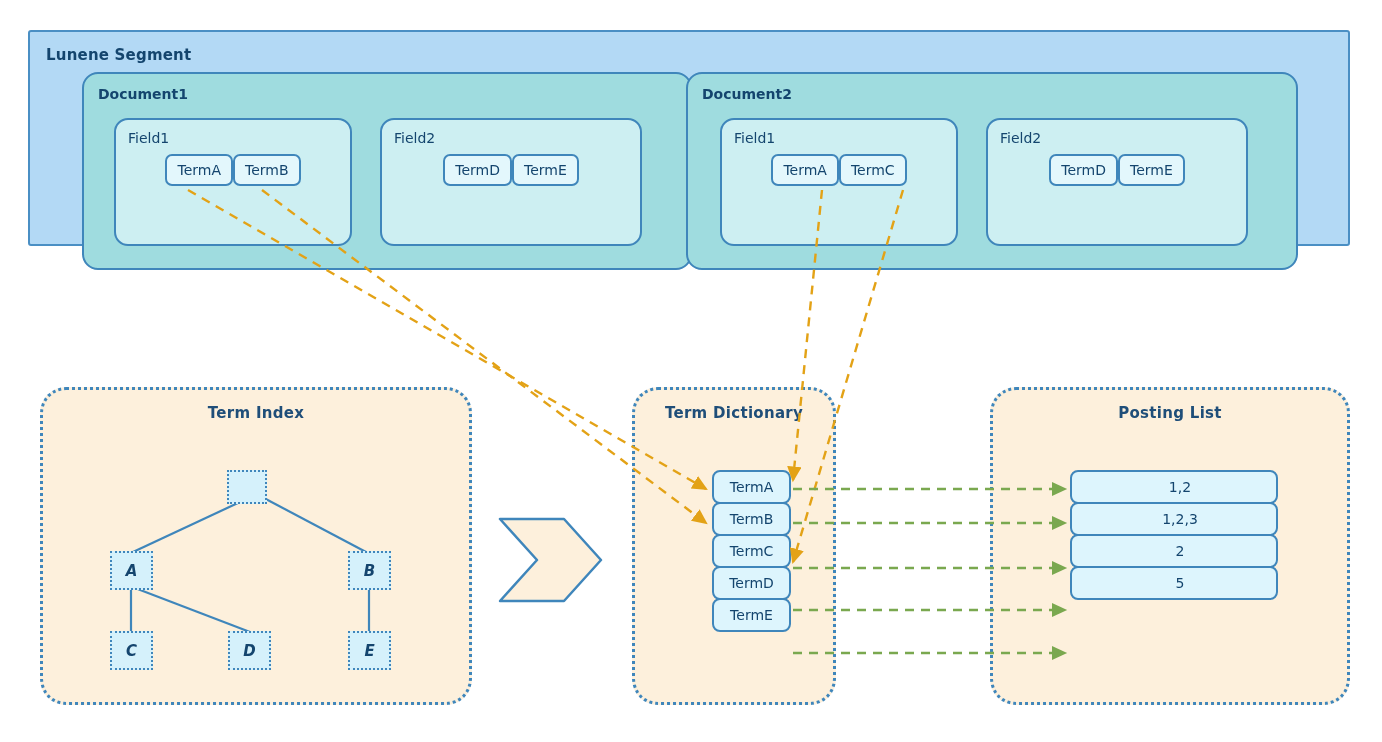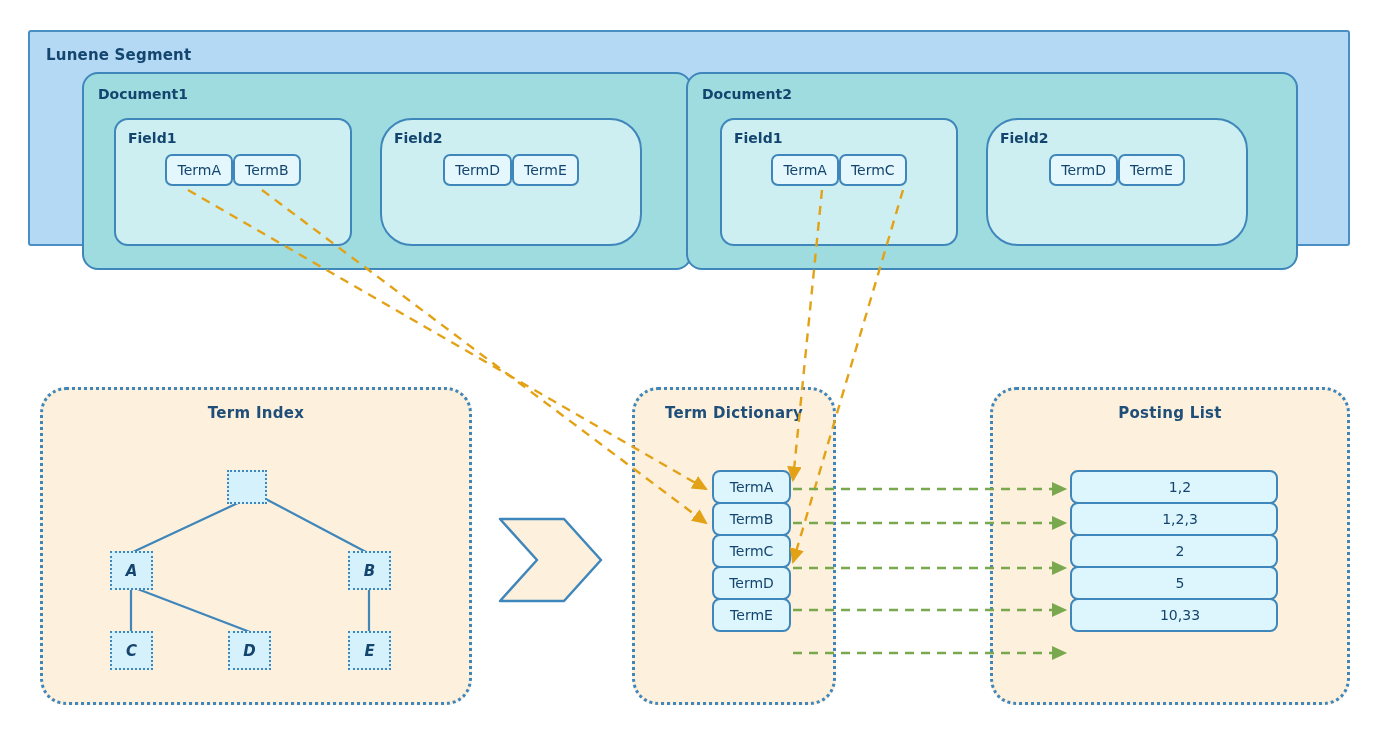--- a/index.html
+++ b/index.html
@@ -67,30 +67,30 @@
   .field-box {
     position: absolute;
     top: 44px;
     height: 128px;
     background: #cdeff2;
     border: 2px solid #3f86bb;
     border-radius: 14px;
     box-sizing: border-box;
   }
   .field-box.f-a { left: 30px; width: 238px; }
-  .field-box.f-b { left: 296px; width: 262px; border-radius: 32px; }
+  .field-box.f-b { left: 296px; width: 262px; }
   .doc2 .field-box.f-a { left: 32px; width: 238px; }
   .doc2 .field-box.f-b { left: 298px; width: 262px; }
 
   .field-label {
     position: absolute;
     left: 12px;
     top: 10px;
     font-size: 14px;
-    font-weight: bold;
+    font-weight: normal;
     color: #14456e;
   }
 
   .term-row {
     position: absolute;
     left: 0;
     right: 0;
     top: 34px;
     display: flex;
     justify-content: center;
@@ -286,21 +286,20 @@
     <div class="dict-cell">TermC</div>
     <div class="dict-cell">TermD</div>
     <div class="dict-cell">TermE</div>
   </div>
 
   <div class="post-col">
     <div class="post-cell">1,2</div>
     <div class="post-cell">1,2,3</div>
     <div class="post-cell">2</div>
     <div class="post-cell">5</div>
-    <div class="post-cell">10,33</div>
   </div>
 
   <svg class="overlay">
     <defs>
       <marker id="ar-orange" markerWidth="7" markerHeight="7" refX="5.6" refY="3" orient="auto">
         <path d="M0,0 L6.5,3 L0,6 z" fill="#e3a216"></path>
       </marker>
       <marker id="ar-green" markerWidth="7" markerHeight="7" refX="5.6" refY="3" orient="auto">
         <path d="M0,0 L6.5,3 L0,6 z" fill="#7aa84f"></path>
       </marker>

